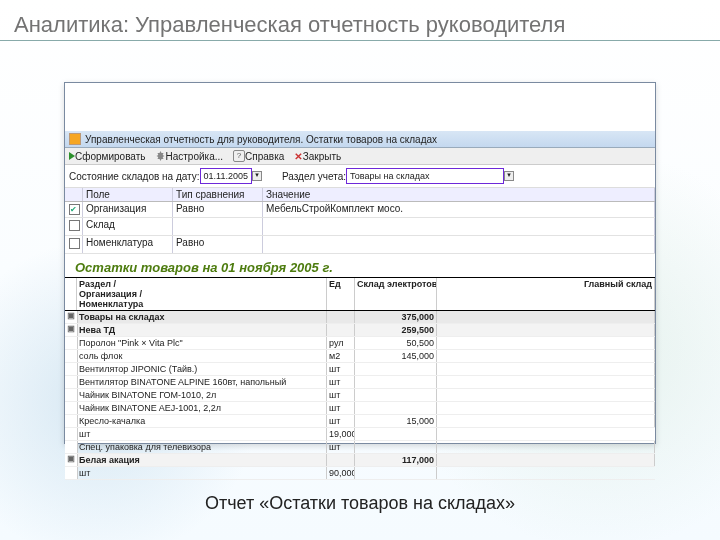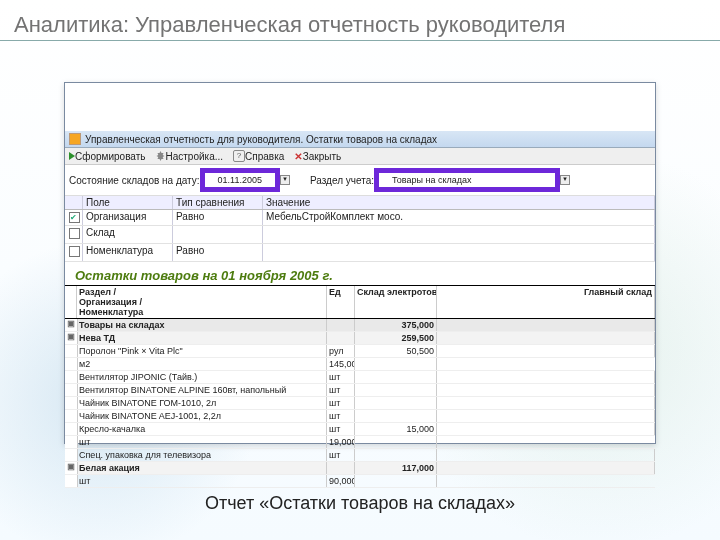--- a/index.html
+++ b/index.html
@@ -15,21 +15,21 @@
   .shot{position:absolute;left:64px;top:82px;width:590px;height:360px;border:1px solid #7a8aa0;background:#fff;font-size:10px;color:#222;z-index:1;box-shadow:0 2px 6px rgba(0,0,0,0.15);}
   .wtitle{background:linear-gradient(#d8e6f5,#c4d8ef);border-bottom:1px solid #9ab;padding:2px 4px;display:flex;align-items:center;gap:4px;margin-top:48px;}
   .wtitle .ic{width:10px;height:10px;background:#f6a623;border:1px solid #b97;}
   .tbar{background:#efefef;border-bottom:1px solid #ccc;padding:2px 4px;display:flex;gap:10px;align-items:center;}
   .tbtn{display:flex;align-items:center;gap:0;cursor:pointer;}
   .tri{width:0;height:0;border-top:4px solid transparent;border-bottom:4px solid transparent;border-left:6px solid #2a8f2a;}
   .gear{width:10px;height:10px;background:#888;clip-path:polygon(50% 0,60% 20%,80% 20%,72% 40%,90% 50%,72% 60%,80% 80%,60% 80%,50% 100%,40% 80%,20% 80%,28% 60%,10% 50%,28% 40%,20% 20%,40% 20%);}
   .q{width:10px;height:10px;border:1px solid #888;border-radius:2px;text-align:center;line-height:9px;font-size:8px;color:#555;}
   .x{color:#c33;font-weight:bold;}
   .filtbar{display:flex;align-items:center;padding:3px 4px;border-bottom:1px solid #ddd;}
-  .inp{border:5px solid #6d28d9;background:#fff;padding:1px 13px;font-size:9px;height:12px;display:inline-flex;align-items:center;}
+  .inp{border:1px solid #6d28d9;background:#fff;padding:1px 3px;font-size:9px;height:12px;display:inline-flex;align-items:center;}
   .dd{width:8px;height:8px;border:1px solid #888;background:#eee;text-align:center;line-height:6px;font-size:7px;cursor:pointer;}
   .gridhead{display:grid;grid-template-columns:18px 90px 90px 1fr;background:#eef;border-bottom:1px solid #bbb;}
   .gridrow{display:grid;grid-template-columns:18px 90px 90px 1fr;border-bottom:1px solid #e2e2e2;}
   .gc{border-right:1px solid #ccd;padding:1px 3px;white-space:nowrap;overflow:hidden;}
   .chk{width:9px;height:9px;border:1px solid #777;display:inline-block;margin:1px;}
   .chk.on::after{content:"✔";font-size:8px;color:#2a7;position:relative;top:-2px;}
   .rtitle{color:#4d7c0f;font-weight:bold;font-size:13px;font-style:italic;padding:6px 6px 2px 10px;}
   .rhead{display:grid;grid-template-columns:12px 250px 28px 82px 1fr;font-weight:bold;border-top:1px solid #000;border-bottom:1px solid #000;font-size:9px;}
   .rhead .rc,.drow .rc{padding:1px 2px;border-right:1px solid #ccc;white-space:nowrap;overflow:hidden;}
   .drow{display:grid;grid-template-columns:12px 250px 28px 82px 1fr;font-size:9px;border-bottom:1px solid #eee;}
@@ -135,20 +135,21 @@
       </div>
       <div class="drow ">
         <div class="tree"></div>
         <div class="rc ind2">Поролон "Pink × Vita Plc"</div>
         <div class="rc">рул</div>
         <div class="rc num">50,500</div>
         <div class="rc num"></div>
       </div>
       <div class="drow ">
         <div class="tree"></div>
+        <div class="rc ind2">соль флок</div>
         <div class="rc">м2</div>
         <div class="rc num">145,000</div>
         <div class="rc num"></div>
       </div>
       <div class="drow ">
         <div class="tree"></div>
         <div class="rc ind2">Вентилятор JIPONIC (Тайв.)</div>
         <div class="rc">шт</div>
         <div class="rc num"></div>
         <div class="rc num"></div>

